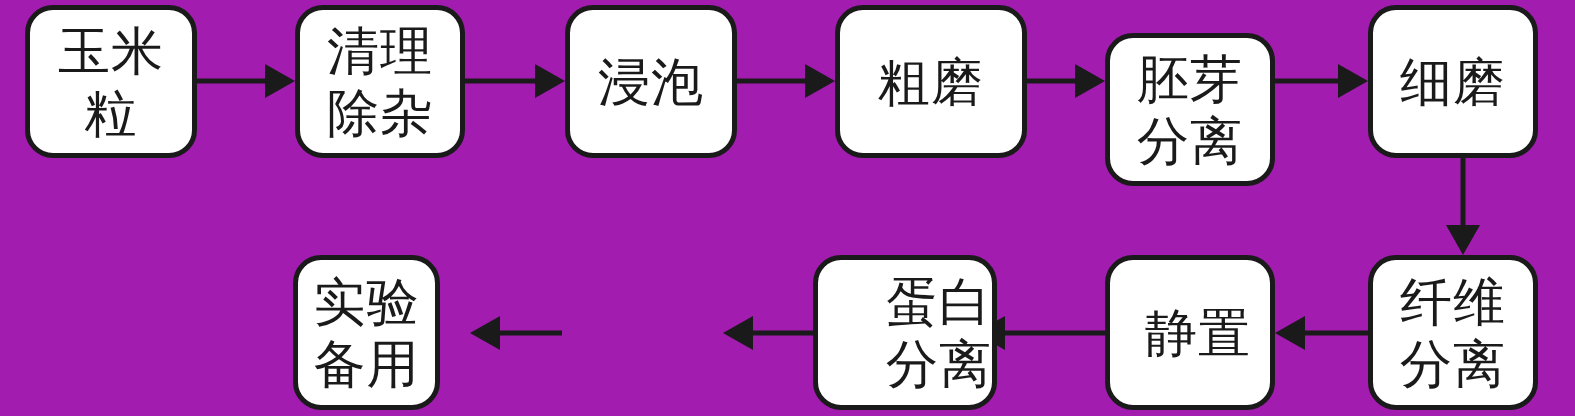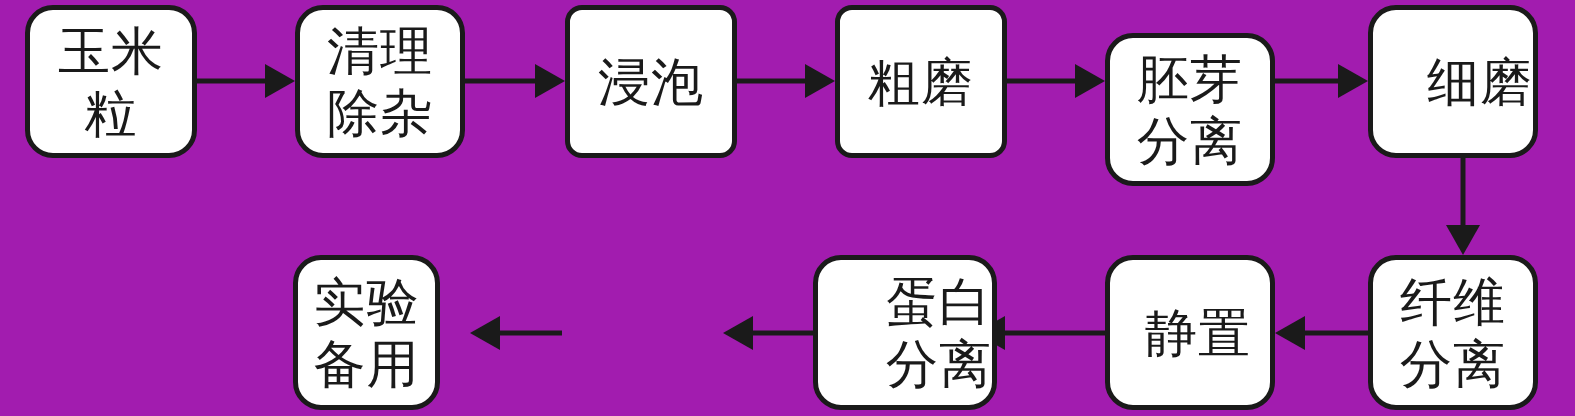--- a/index.html
+++ b/index.html
@@ -36,24 +36,24 @@
   .node .label {
     white-space: pre-line;
     font-size: 52px;
     line-height: 62px;
     color: #1a1a1a;
     letter-spacing: 1px;
   }
   
   .n1  { left: 25px;   top: 5px;   width: 172px; height: 153px; }
   .n2  { left: 295px;  top: 5px;   width: 170px; height: 153px; }
-  .n3  { left: 565px;  top: 5px;   width: 172px; height: 153px; border-radius: 17px; }
-  .n4  { left: 835px;  top: 5px;   width: 172px; height: 153px; border-radius: 17px; }
+  .n3  { left: 565px;  top: 5px;   width: 172px; height: 153px; }
+  .n4  { left: 835px;  top: 5px;   width: 192px; height: 153px; }
   .n5  { left: 1105px; top: 5px;   width: 170px; height: 153px; margin-top: 28px; }
-  .n6  { left: 1368px; top: 5px;   width: 170px; height: 153px; justify-content: flex-end; }
+  .n6  { left: 1368px; top: 5px;   width: 170px; height: 153px; }
   
   .n7  { left: 1368px; top: 255px; width: 170px; height: 155px; }
   .n8  { left: 1105px; top: 255px; width: 170px; height: 155px; padding-left: 16px; }
   .n9  { left: 813px;  top: 255px; width: 184px; height: 155px; justify-content: flex-end; }
   .n10 { left: 562px;  top: 255px; width: 161px; height: 155px; }
   .n11 { left: 293px;  top: 255px; width: 147px; height: 155px; align-items: center; }
 </style>
 </head>
 <body>
 

